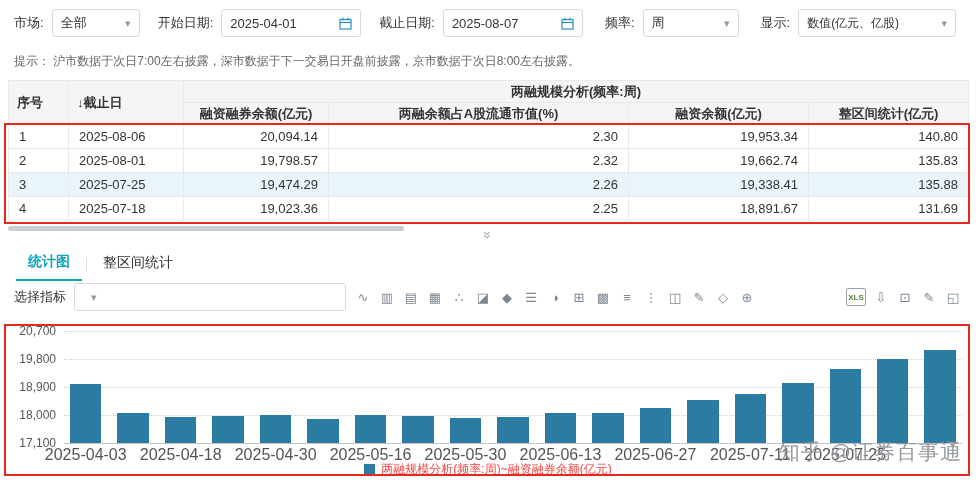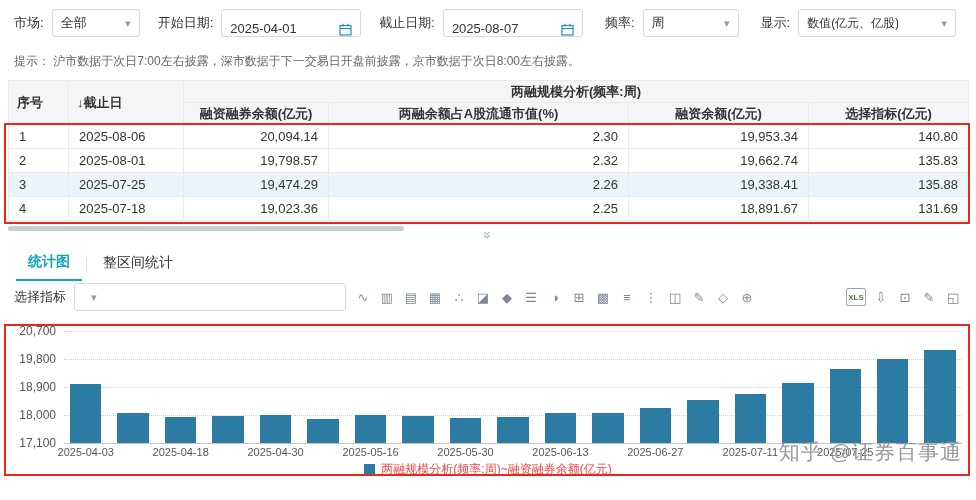--- a/index.html
+++ b/index.html
@@ -14,21 +14,21 @@
   .f-label { color:#333; font-size:13px; white-space:nowrap; }
   .selbox, .datebox {
     display:flex; align-items:center; justify-content:space-between;
     border:1px solid #d9d9d9; border-radius:3px; height:28px;
     padding:0 8px; background:#fff; cursor:pointer; white-space:nowrap;
   }
   .selbox .chev { color:#999; font-size:11px; margin-left:8px; }
   .w-market { width:88px; }
   .w-freq   { width:96px; }
   .w-disp   { width:158px; font-size:12px; }
-  .datebox  { width:140px;align-items:flex-end; }
+  .datebox  { width:140px; }
   .cal-icon { margin-left:8px; display:inline-flex; }
   
   .hint { margin:6px 14px 0; font-size:12px; color:#666; height:18px; line-height:18px; }
   
   table.data-table { width:960px; margin:10px 8px 0; border-collapse:collapse; table-layout:fixed;padding-left:32px; }
   .data-table th, .data-table td { border:1px solid #e8eaec; font-size:13px; }
   .data-table th { background:#f4f5f7; font-weight:bold; height:22px; padding:0 8px; }
   .data-table td { height:24px; padding:0 10px; background:#fff; }
   .data-table tr.hl td { background:#e9f5fb; }
   .th-left { text-align:left; }
@@ -62,21 +62,21 @@
   .y0{top:7px}.y1{top:35px}.y2{top:63px}.y3{top:91px}.y4{top:119px}
   .plot { position:relative; margin-left:64px; margin-right:14px; height:112px; }
   .grid { position:absolute; left:0; right:0; height:0; border-top:1px dotted #d0d0d0; }
   .g0{top:0}.g1{top:28px}.g2{top:56px}.g3{top:84px}
   .g4{top:112px; border-top:1px solid #c4c4c4;}
   .bars { position:absolute; left:0; right:0; top:0; bottom:0; display:flex; align-items:flex-end; gap:16px; padding:0 6px; }
   .bar-slot { flex:1; display:flex; align-items:flex-end; height:100%; }
   .bar { width:100%; }
   .xlabels { margin-left:64px; margin-right:14px; display:flex; gap:16px; padding:3px 6px 0; height:18px; }
   .xl-slot { flex:1; position:relative; }
-  .xlab { position:absolute; left:50%; transform:translateX(-50%); white-space:nowrap; font-size:11px; color:#555; }
+  .xlab { position:absolute; left:50%; transform:translateX(-50%); white-space:nowrap; font-size:16px; color:#555; }
   
   .legend { margin-top:8px; display:flex; align-items:center; justify-content:center; gap:6px; font-size:12px; color:#ef4444; }
   .legend-swatch { width:11px; height:11px; display:inline-block; }
   
   .red-box { position:absolute; border:2px solid #e8281e; pointer-events:none; z-index:5; }
   #red-table { left:4px; top:123px; width:966px; height:101px; }
   #red-chart { left:4px; top:324px; width:966px; height:152px; }
   .watermark {
     position:absolute; right:14px; top:438px; z-index:6;
     font-size:21px; color:#95999e; letter-spacing:1px; pointer-events:none;
@@ -145,21 +145,21 @@
   <thead>
     <tr>
       <th rowspan="2" class="th-left">序号</th>
       <th rowspan="2" class="th-left">↓截止日</th>
       <th colspan="4" class="group-th">两融规模分析(频率:周)</th>
     </tr>
     <tr>
       <th>融资融券余额(亿元)</th>
       <th>两融余额占A股流通市值(%)</th>
       <th>融资余额(亿元)</th>
-      <th>选择指标(亿元)</th>
+      <th>整区间统计(亿元)</th>
     </tr>
   </thead>
   <tbody>
       <tr>
         <td>1</td>
         <td>2025-08-06</td>
         <td class="num">20,094.14</td>
         <td class="num">2.30</td>
         <td class="num">19,953.34</td>
         <td class="num">140.80</td>

